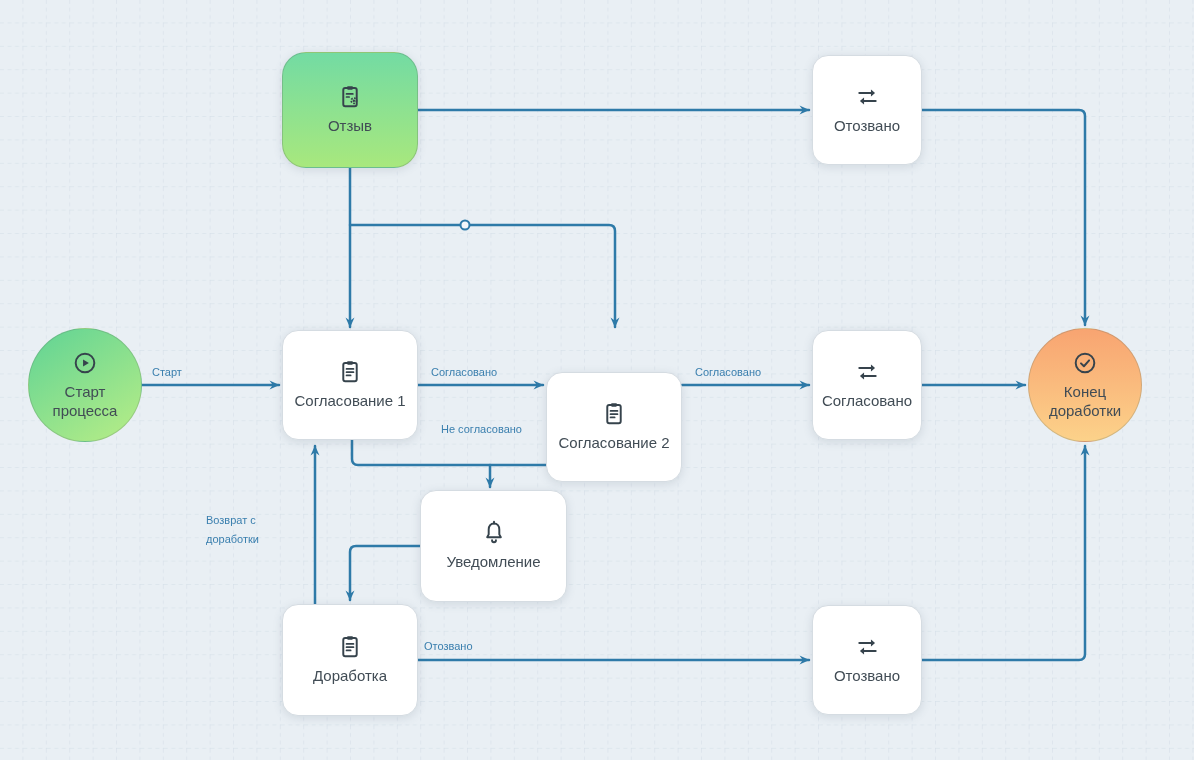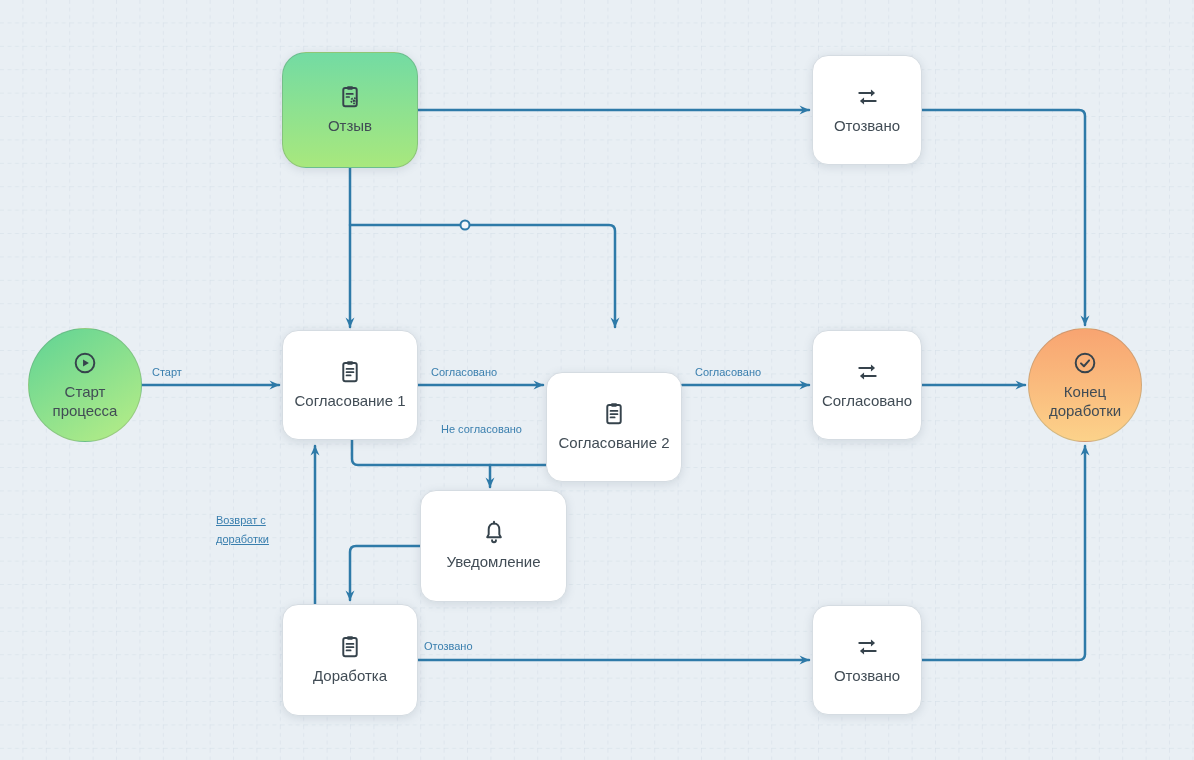--- a/index.html
+++ b/index.html
@@ -88,21 +88,21 @@
 
     <path class="edge" d="M418 660 H809" marker-end="url(#arrow)"></path>
 
     <path class="edge" d="M922 660 H1079 Q1085 660 1085 654 V446" marker-end="url(#arrow)"></path>
   </svg>
 
   <div class="edge-label" style="left:152px;top:363px;">Старт</div>
   <div class="edge-label" style="left:431px;top:363px;">Согласовано</div>
   <div class="edge-label" style="left:695px;top:363px;">Согласовано</div>
   <div class="edge-label" style="left:441px;top:420px;width:112px;">Не согласовано</div>
-  <div class="edge-label" style="left:216px;top:511px;width:104px;text-decoration:underline;">Возврат с доработки</div>
+  <div class="edge-label" style="left:206px;top:511px;width:104px;">Возврат с доработки</div>
   <div class="edge-label" style="left:424px;top:637px;">Отозвано</div>
 
   <div class="node otziv" style="left:282px;top:52px;width:136px;height:116px;">
     <span class="icon">
       <svg width="26" height="26" viewBox="0 0 24 24">
         <rect class="ic-s" x="5.8" y="3.6" width="12.4" height="17" rx="1.8"></rect>
         <rect class="ic-f" x="9.2" y="2" width="5.6" height="3.2" rx="1"></rect>
         <path class="ic-s" style="stroke-width:1.6" d="M8.8 9.2 H14.6 M8.8 12 H11.2"></path>
         <circle class="ic-f" cx="15.6" cy="15.4" r="1.1"></circle>
         <circle cx="15.6" cy="15.4" r="2.5" style="fill:none;stroke:var(--icon);stroke-width:1.5;stroke-dasharray:1.6 1.3"></circle>

